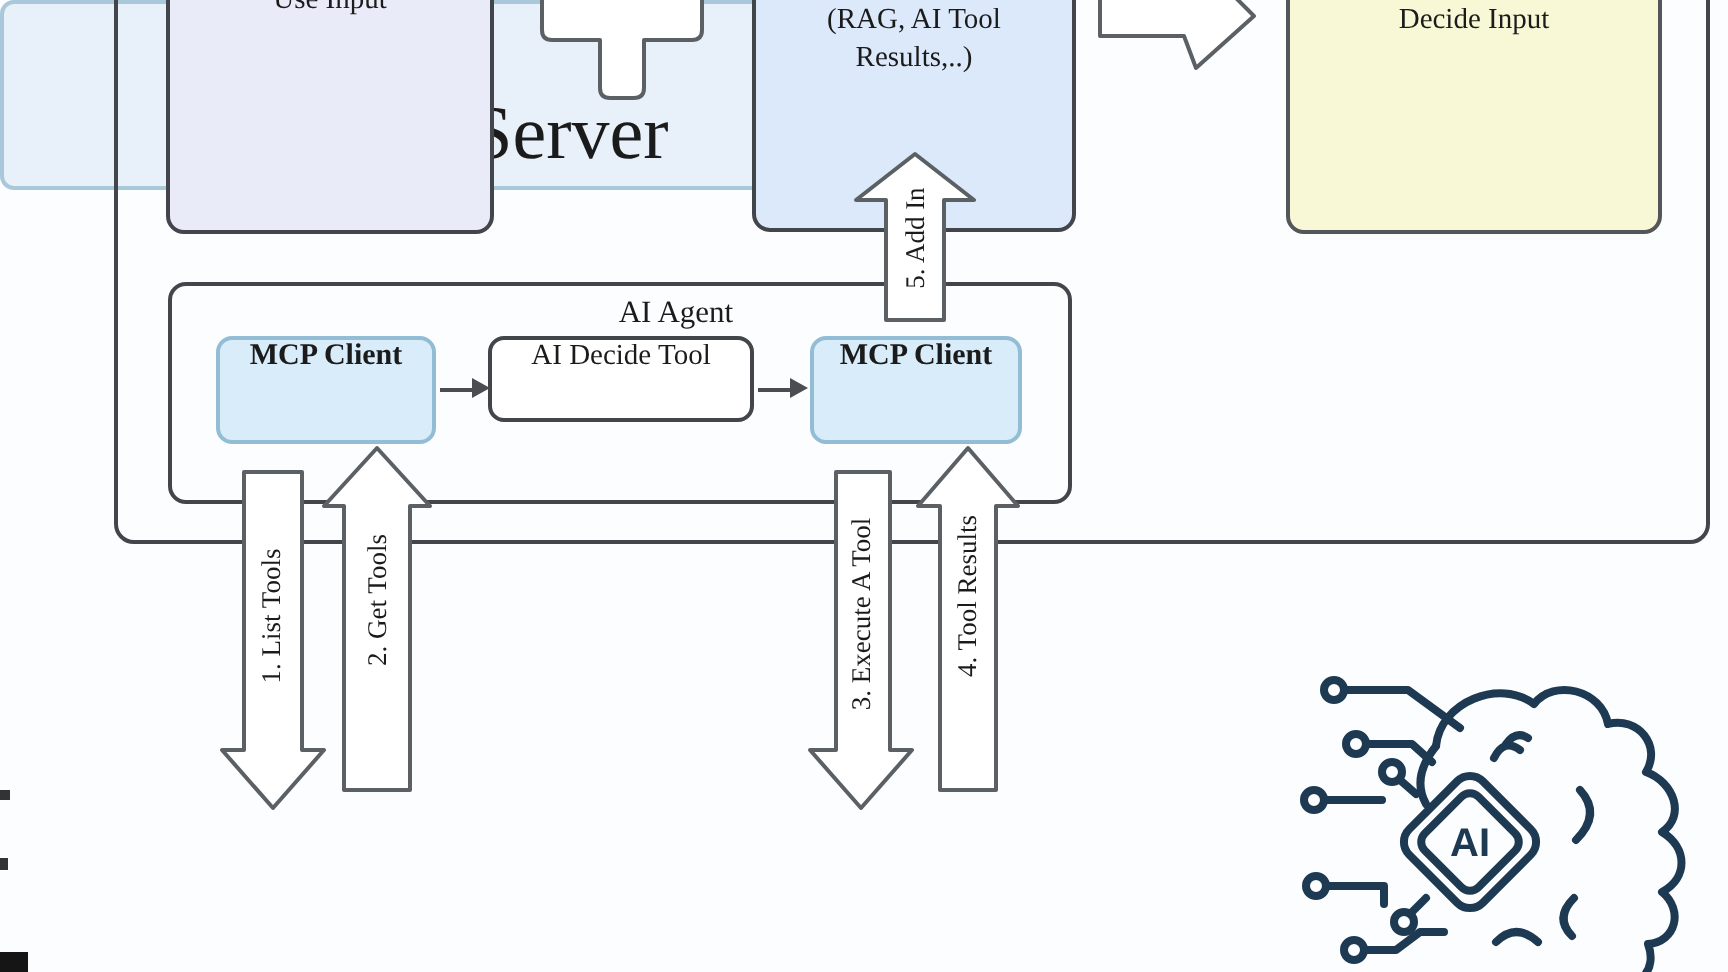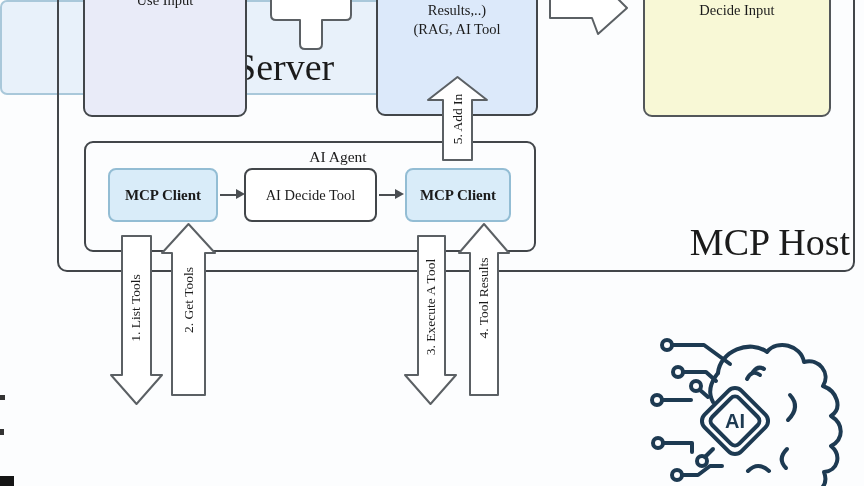--- a/index.html
+++ b/index.html
@@ -16,25 +16,25 @@
     text-align:center; line-height:19px; font-size:14.5px;
   }
   #host-box{left:57px; top:-40px; width:798px; height:312px; border-radius:10px; background:transparent; z-index:1;}
   #user-input-box{left:83px; top:-44px; width:164px; height:161px; background:var(--lavenderFill,#e9ebf8); padding-top:33px; z-index:2;}
   #rag-box{left:376px; top:-62px; width:162px; height:178px; background:var(--ragFill,#dce9fa); padding-top:61px; z-index:2;}
   #final-input-box{left:643px; top:-44px; width:188px; height:161px; background:var(--yellowFill,#f8f8d6); border-color:var(--yellowBorder,#53575a); padding-top:43px; z-index:2;}
   #agent-box{left:84px; top:141px; width:452px; height:111px; z-index:2; background:transparent;}
   #agent-label{left:84px; top:148px; width:508px; text-align:center; font-size:15.5px; z-index:3;}
   .node{
     position:absolute; box-sizing:border-box; z-index:3;
-    display:flex; align-items:center; justify-content:center;
+    display:flex; justify-content:center;
     border-radius:8px; font-size:15px;
   }
   #mcp-client-left{left:108px; top:168px; width:110px; height:54px; background:var(--clientFill,#d9ecf9); border:2px solid var(--clientBorder,#93bdd4); font-weight:bold;}
-  #decide-tool-box{left:244px; top:168px; width:133px; height:54px; background:#ffffff; border:2px solid var(--boxBorder,#42464a); font-size:14.5px;}
+  #decide-tool-box{left:244px; top:168px; width:133px; height:43px; background:#ffffff; border:2px solid var(--boxBorder,#42464a); font-size:14.5px;}
   #mcp-client-right{left:405px; top:168px; width:106px; height:54px; background:var(--clientFill,#d9ecf9); border:2px solid var(--clientBorder,#93bdd4); font-weight:bold;}
   .conn-line{position:absolute; height:2px; background:#4a4e52; z-index:4;}
   .conn-head{position:absolute; width:0; height:0; border-top:5.5px solid transparent; border-bottom:5.5px solid transparent; border-left:9px solid #4a4e52; z-index:4;}
   #host-label{left:610px; top:222px; width:240px; text-align:right; font-size:38px; line-height:40px; z-index:3;}
   #server-box{left:57px; top:407px; width:481px; height:95px; box-sizing:border-box; background:var(--serverFill,#e8f1fa); border:2px solid var(--serverBorder,#a9c8da); border-radius:7px; z-index:2; text-align:center; padding-top:44px;}
   #server-label{font-size:38px; line-height:42px;}
   #flow-arrows-svg{left:0; top:-70px; width:864px; height:556px; z-index:5; pointer-events:none;}
   #flow-arrows-svg path{fill:#ffffff; stroke:var(--arrowOutline,#5b6064); stroke-width:2; stroke-linejoin:round;}
   .vlabel{position:absolute; width:0; height:0; z-index:6;}
   .vlabel span{
@@ -52,22 +52,22 @@
 
 <div id="stage">
 
   <div id="host-box" class="box"></div>
 
   <div id="user-input-box" class="box">
     <div>Use Input</div>
   </div>
 
   <div id="rag-box" class="box">
+    <div>(RAG, AI Tool</div>
     <div>Results,..)</div>
-    <div>(RAG, AI Tool</div>
   </div>
 
   <div id="final-input-box" class="box">
     <div>Decide Input</div>
   </div>
 
   <div id="agent-box" class="box"></div>
   <div id="agent-label" class="abs">AI Agent</div>
 
   <div id="mcp-client-left" class="node">
@@ -78,21 +78,20 @@
   </div>
   <div id="mcp-client-right" class="node">
     <span>MCP Client</span>
   </div>
 
   <div class="conn-line" style="left:220px; top:194px; width:17px;"></div>
   <div class="conn-head" style="left:236px; top:189px;"></div>
   <div class="conn-line" style="left:379px; top:194px; width:17px;"></div>
   <div class="conn-head" style="left:395px; top:189px;"></div>
 
-  <div id="host-label" class="abs">MCP Host</div>
 
   <div id="server-box">
     <div id="server-label">MCP Server</div>
   </div>
 
   <svg id="flow-arrows-svg" class="abs" viewBox="0 -70 864 556">
     <path d="M 300,-45 L 322,-45 L 322,-8 L 346,-8 Q 351,-8 351,-3 L 351,15 Q 351,20 346,20 L 322,20 L 322,44 Q 322,49 317,49 L 305,49 Q 300,49 300,44 L 300,20 L 276,20 Q 271,20 271,15 L 271,-3 Q 271,-8 276,-8 L 300,-8 Z"></path>
     <path d="M 550,-20 L 550,18 L 592,18 L 598,34 L 627,8 L 599,-20 Z"></path>
     <path d="M 122,236 L 122,375 L 111,375 L 136.5,404 L 162,375 L 151,375 L 151,236 Z"></path>
     <path d="M 172,395 L 172,253 L 162,253 L 188.5,224 L 215,253 L 205,253 L 205,395 Z"></path>

